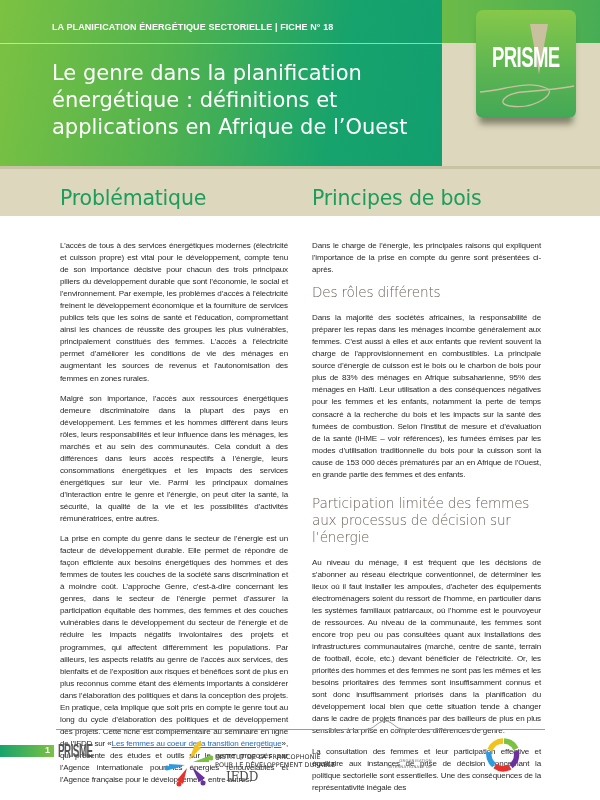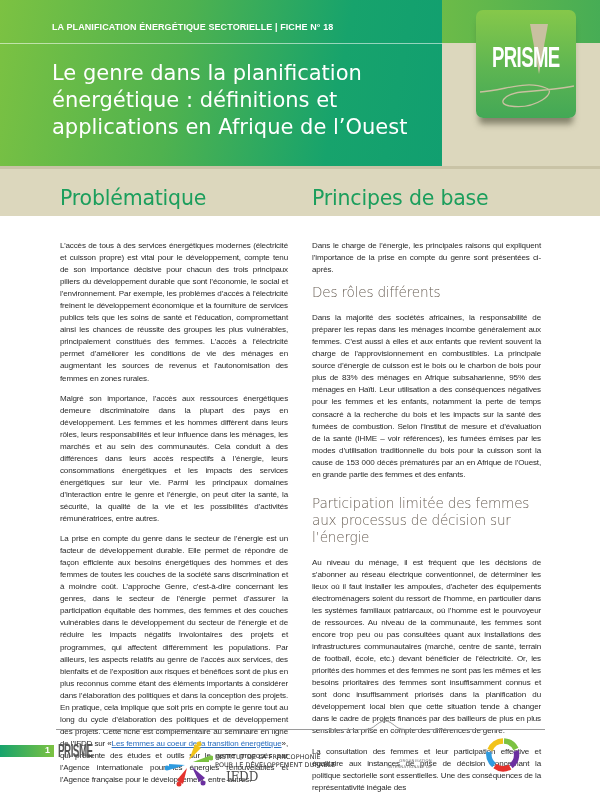--- a/index.html
+++ b/index.html
@@ -136,21 +136,21 @@
 <div class="col col-left">
   <h2 class="section">Problématique</h2>
   <p class="body">L’accès de tous à des services énergétiques modernes (électricité et cuisson propre) est vital pour le développement, compte tenu de son importance décisive pour chacun des trois principaux piliers du développement durable que sont l’économie, le social et l’environnement. Par exemple, les problèmes d’accès à l’électricité freinent le développement économique et la fourniture de services publics tels que les soins de santé et l’éducation, compromettant ainsi les chances de réussite des groupes les plus vulnérables, principalement constitués des femmes. L’accès à l’électricité permet d’améliorer les conditions de vie des ménages en augmentant les sources de revenus et l’autonomisation des femmes en zones rurales.</p>
   <p class="body">Malgré son importance, l’accès aux ressources énergétiques demeure discriminatoire dans la plupart des pays en développement. Les femmes et les hommes diffèrent dans leurs rôles, leurs responsabilités et leur influence dans les ménages, les marchés et au sein des communautés. Cela conduit à des différences dans leurs accès respectifs à l’énergie, leurs consommations énergétiques et les impacts des services énergétiques sur leur vie. Parmi les principaux domaines d’interaction entre le genre et l’énergie, on peut citer la santé, la sécurité, la qualité de la vie et les possibilités d’activités rémunératrices, entre autres.</p>
   <p class="body">
     <span>La prise en compte du genre dans le secteur de l’énergie est un facteur de développement durable. Elle permet de répondre de façon efficiente aux besoins énergétiques des hommes et des femmes de toutes les couches de la société sans discrimination et à moindre coût. L’approche Genre, c’est-à-dire concernant les genres, dans le secteur de l’énergie permet d’assurer la participation équitable des hommes, des femmes et des couches vulnérables dans le développement du secteur de l’énergie et de réduire les impacts négatifs involontaires des projets et programmes, qui affectent différemment les populations. Par ailleurs, les aspects relatifs au genre de l’accès aux services, des bienfaits et de l’exposition aux risques et bénéfices sont de plus en plus reconnus comme étant des éléments importants à considérer dans l’élaboration des politiques et dans la conception des projets. En pratique, cela implique que soit pris en compte le genre tout au long du cycle d’élaboration des politiques et de développement des projets. Cette fiche est complémentaire au séminaire en ligne de l’IFDD sur «</span><a class="link">Les femmes au coeur de la transition énergétique</a><span>», qui présente des études et outils sur le genre proposés par l’Agence internationale pour les énergies renouvelables et l’Agence française pour le développement, entre autres.</span>
   </p>
 </div>
 
 <div class="col col-right">
-  <h2 class="section">Principes de base</h2>
+  <h2 class="section">Principes de bois</h2>
   <p class="body">Dans le charge de l’énergie, les principales raisons qui expliquent l’importance de la prise en compte du genre sont présentées ci-après.</p>
   <h3 class="sub">Des rôles différents</h3>
   <p class="body">Dans la majorité des sociétés africaines, la responsabilité de préparer les repas dans les ménages incombe généralement aux femmes. C’est aussi à elles et aux enfants que revient souvent la charge de l’approvisionnement en combustibles. La principale source d’énergie de cuisson est le bois ou le charbon de bois pour plus de 83% des ménages en Afrique subsaharienne, 95% des ménages en Haïti. Leur utilisation a des conséquences négatives pour les femmes et les enfants, notamment la perte de temps consacré à la recherche du bois et les impacts sur la santé des fumées de combustion. Selon l’Institut de mesure et d’évaluation de la santé (IHME – voir références), les fumées émises par les modes d’utilisation traditionnelle du bois pour la cuisson sont la cause de 153 000 décès prématurés par an en Afrique de l’Ouest, en grande partie des femmes et des enfants.</p>
   <h3 class="sub" style="margin-top:14px;">Participation limitée des femmes aux processus de décision sur l’énergie</h3>
   <p class="body">Au niveau du ménage, il est fréquent que les décisions de s’abonner au réseau électrique conventionnel, de déterminer les lieux où il faut installer les ampoules, d’acheter des équipements électroménagers soient du ressort de l’homme, en particulier dans les systèmes familiaux patriarcaux, où l’homme est le pourvoyeur de ressources. Au niveau de la communauté, les femmes sont encore trop peu ou pas consultées quant aux installations des infrastructures communautaires (marché, centre de santé, terrain de football, école, etc.) devant bénéficier de l’électricité. Or, les priorités des hommes et des femmes ne sont pas les mêmes et les besoins prioritaires des femmes sont insuffisamment connus et sont donc insuffisamment priorisés dans la planification du développement local bien que cette situation tende à changer dans le cadre de projets financés par des bailleurs de plus en plus sensibles à la prise en compte des différences de genre.</p>
   <p class="body">La consultation des femmes et leur participation effective et égalitaire aux instances de prise de décision concernant la politique sectorielle sont essentielles. Une des conséquences de la représentativité inégale des</p>
 </div>
 
 <div class="footer-line-left"></div>
 <svg class="footer-arc" width="40" height="12">

